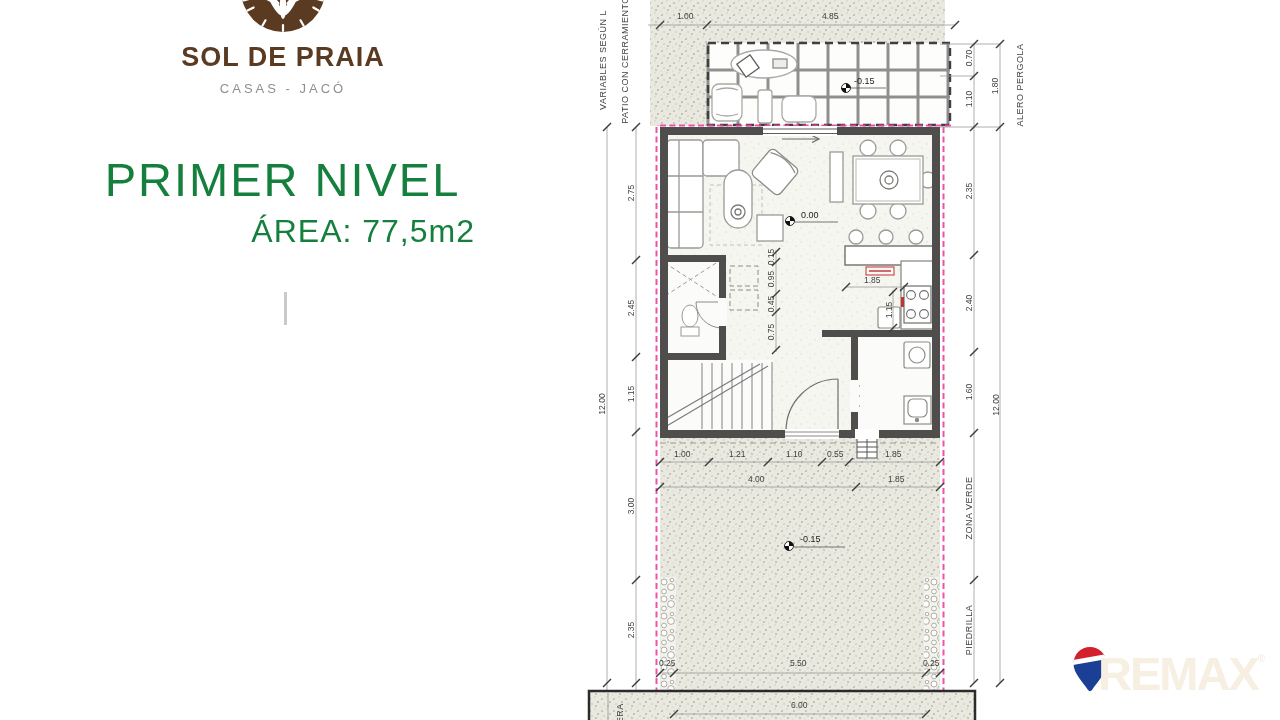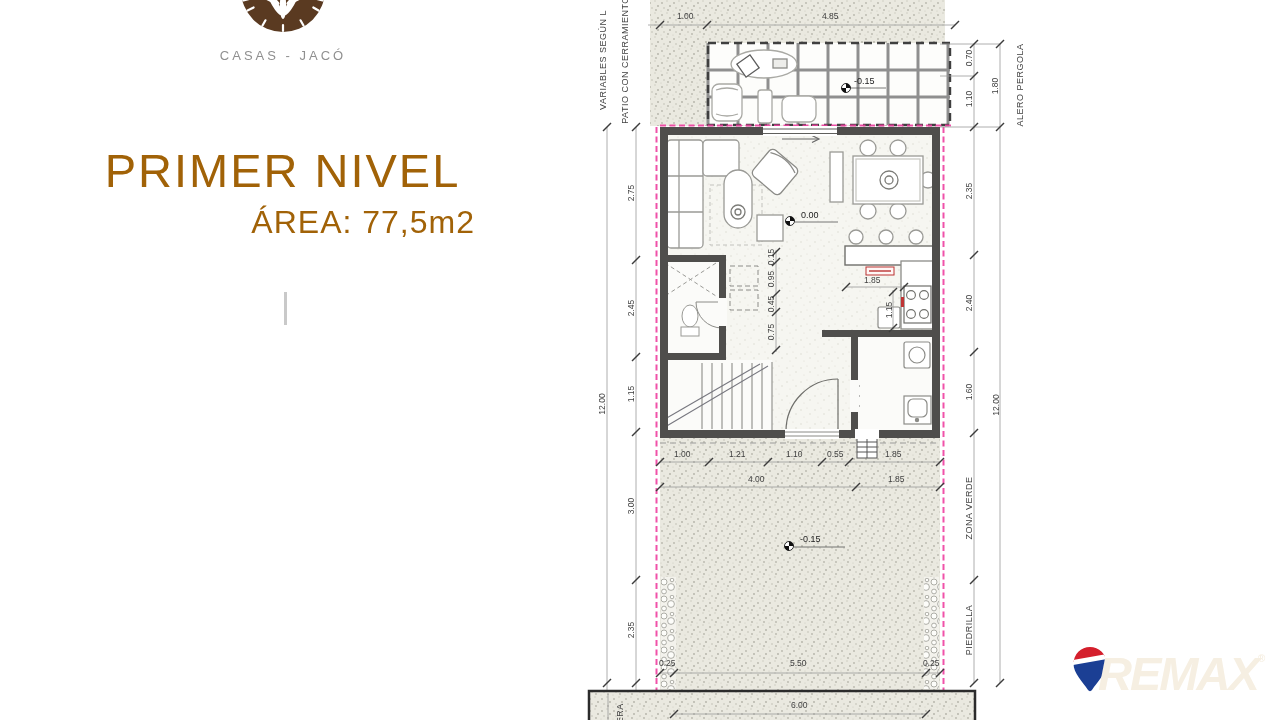--- a/index.html
+++ b/index.html
@@ -2,27 +2,27 @@
 <html><head>
 <meta charset="utf-8">
 <style>
   html,body{margin:0;padding:0;background:#ffffff;}
   .canvas{position:relative;width:1280px;height:720px;overflow:hidden;background:#fff;
           font-family:"Liberation Sans",sans-serif;}
   .left-panel{position:absolute;left:0;top:0;width:560px;height:720px;}
   .logo-wrap{position:absolute;left:163px;top:0;width:240px;text-align:center;}
   .logo-title{margin:2px 0 0 0;font-size:27px;font-weight:bold;letter-spacing:1px;color:#5a3a21;}
   .logo-sub{margin:8px 0 0 0;font-size:13px;letter-spacing:3px;color:#8f8f8f;}
-  .title-block{position:absolute;left:90px;top:143px;width:385px;text-align:center;color:#a16207;}
+  .title-block{position:absolute;left:90px;top:152px;width:385px;text-align:center;color:#15803d;}
   .main-title{margin:0;font-size:47px;font-weight:400;letter-spacing:2px;}
   .area-line{margin:6px 0 0 0;font-size:32px;font-weight:400;letter-spacing:1px;text-align:right;}
   .v-bar{position:absolute;left:284px;top:292px;width:3px;height:33px;background:#c9c9c9;}
   .plan-wrap{position:absolute;left:0;top:0;width:1280px;height:720px;}
   .remax{position:absolute;left:1068px;top:642px;width:200px;height:70px;}
-  .remax-text{position:absolute;left:30px;top:4px;font-size:47px;font-weight:bold;font-style:italic;
+  .remax-text{position:absolute;left:30px;top:4px;font-size:47px;font-weight:bold;
               letter-spacing:-2px;color:#f6efe2;}
   .remax-reg{font-size:10px;vertical-align:28px;letter-spacing:0;}
   svg text{font-family:"Liberation Sans",sans-serif;}
   .dim{font-size:8.5px;fill:#3f3f3f;}
   .lbl{font-size:9px;fill:#3f3f3f;letter-spacing:.5px;}
   .lvl{font-size:9px;fill:#222;}
 </style>
 </head>
 <body>
 
@@ -42,20 +42,21 @@
         <g stroke="#ffffff" stroke-width="2.2" stroke-linecap="round">
           <line x1="150.3" y1="7.5" x2="155.5" y2="10.5"></line>
           <line x1="137.5" y1="20.3" x2="140.5" y2="25.5"></line>
           <line x1="120" y1="25" x2="120" y2="31"></line>
           <line x1="102.5" y1="20.3" x2="99.5" y2="25.5"></line>
           <line x1="90.6" y1="7.5" x2="84.5" y2="10.5"></line>
           <line x1="153.8" y1="-1" x2="159.6" y2="0.4"></line>
           <line x1="86.2" y1="-1" x2="80.4" y2="0.4"></line>
         </g>
       </svg>
+      <h1 class="logo-title">SOL DE PRAIA</h1>
       <p class="logo-sub">CASAS - JACÓ</p>
     </div>
     <div class="title-block">
       <h2 class="main-title">PRIMER NIVEL</h2>
       <p class="area-line">ÁREA: 77,5m2</p>
     </div>
     <div class="v-bar"></div>
   </div>
 
   <div class="plan-wrap">

